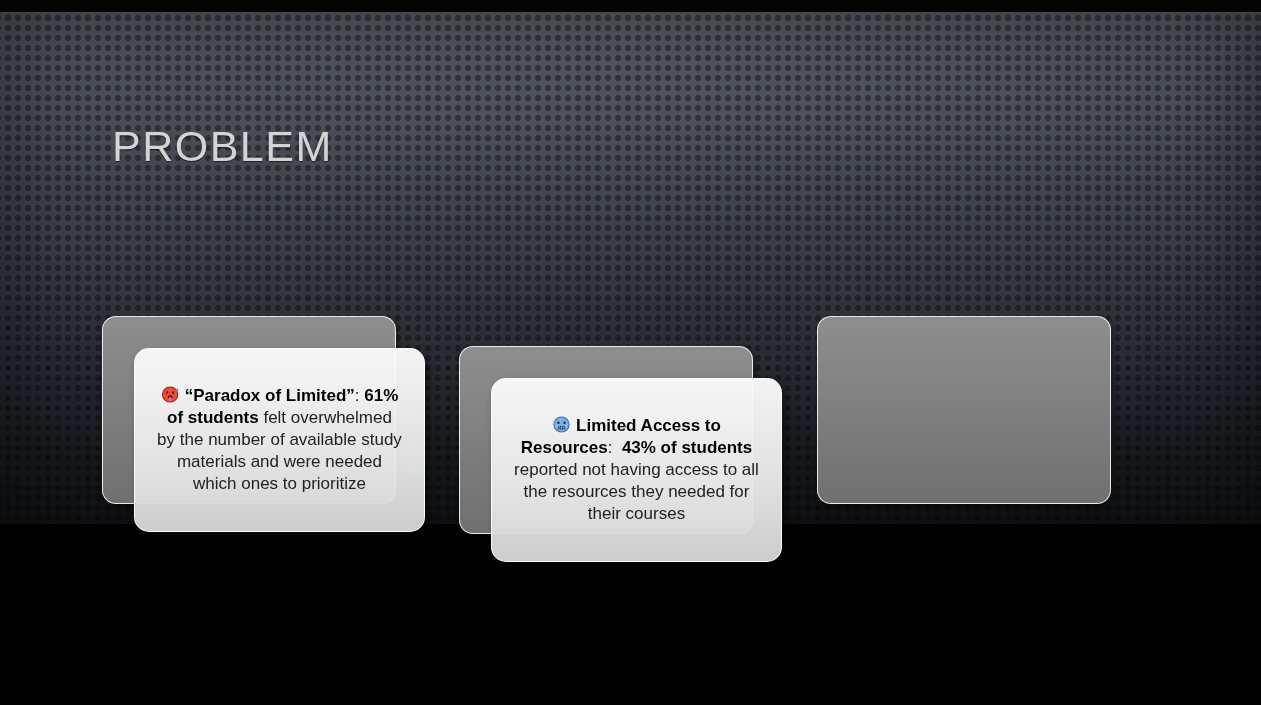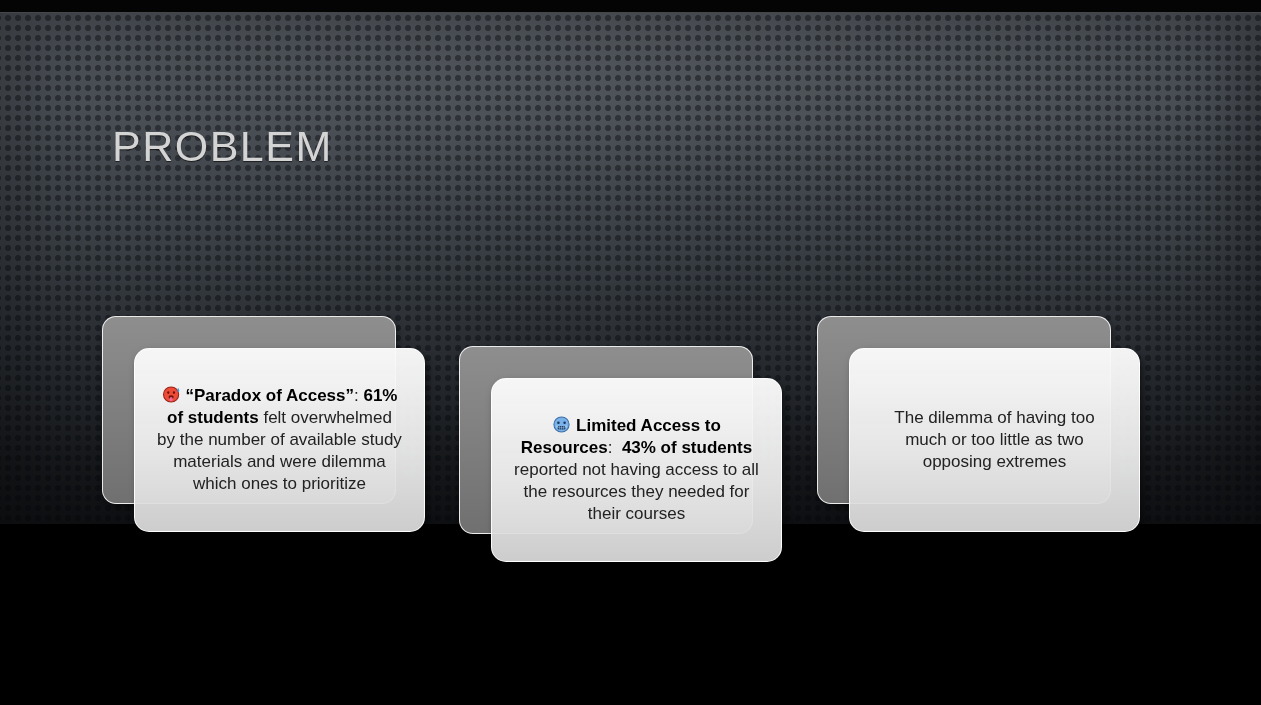--- a/index.html
+++ b/index.html
@@ -69,38 +69,35 @@
   <div class="card-group g1">
     <div class="card-back"></div>
     <div class="card-front">
       <p class="card-text"><svg class="emoji" viewBox="0 0 24 24" xmlns="http://www.w3.org/2000/svg">
             <circle cx="11.5" cy="12" r="9.6" fill="#ed4c38" stroke="#9c2013" stroke-width="1.3"></circle>
             <ellipse cx="7.9" cy="9.6" rx="1.4" ry="1.7" fill="#6d1207"></ellipse>
             <ellipse cx="15.1" cy="9.6" rx="1.4" ry="1.7" fill="#6d1207"></ellipse>
             <ellipse cx="11.5" cy="15.3" rx="3.3" ry="2.5" fill="#6d1207"></ellipse>
             <ellipse cx="11.5" cy="17.9" rx="2" ry="2.7" fill="#ef6a9b"></ellipse>
             <path d="M20.3 3.6 C22.2 6.3 22.4 8.3 20.6 9.2 C18.8 8.3 19.1 6.1 20.3 3.6 Z" fill="#41a0e8"></path>
-          </svg><span><span class="b">“Paradox of Access”</span><span>: </span><span class="b">61% of students</span><span> felt overwhelmed by the number of available study materials and were dilemma which ones to prioritize</span></span></p>
+          </svg><span><span class="b">“Paradox of Limited”</span><span>: </span><span class="b">61% of students</span><span> felt overwhelmed by the number of available study materials and were needed which ones to prioritize</span></span></p>
     </div>
   </div>
 
   <div class="card-group g2">
     <div class="card-back"></div>
     <div class="card-front">
       <p class="card-text"><svg class="emoji" viewBox="0 0 24 24" xmlns="http://www.w3.org/2000/svg">
             <circle cx="12" cy="12" r="9.6" fill="#7ab1e8" stroke="#3a6ea8" stroke-width="1.3"></circle>
             <circle cx="8.1" cy="9.9" r="1.6" fill="#16365c"></circle>
             <circle cx="15.9" cy="9.9" r="1.6" fill="#16365c"></circle>
             <rect x="7" y="13.8" width="10" height="4.6" rx="2.1" fill="#16365c"></rect>
             <path d="M9.6 13.8 v4.6 M12 13.8 v4.6 M14.4 13.8 v4.6 M7 16.1 h10" stroke="#9fc6ee" stroke-width="0.7" fill="none"></path>
             <path d="M5.6 13.4 l1.5 0.3 l-0.9 3.2 z" fill="#cfe8fb"></path>
             <path d="M18.4 13.4 l-1.5 0.3 l0.9 3.2 z" fill="#cfe8fb"></path>
           </svg><span><span class="b">Limited Access to Resources</span><span>:  </span><span class="b">43% of students</span><span> reported not having access to all the resources they needed for their courses</span></span></p>
     </div>
   </div>
 
   <div class="card-group g3">
     <div class="card-back"></div>
-    <div class="card-front">
-      <p class="card-text"><span><span>The dilemma of having too much or too little as two opposing extremes</span></span></p>
-    </div>
   </div>
 </div>
 
 </body></html>

